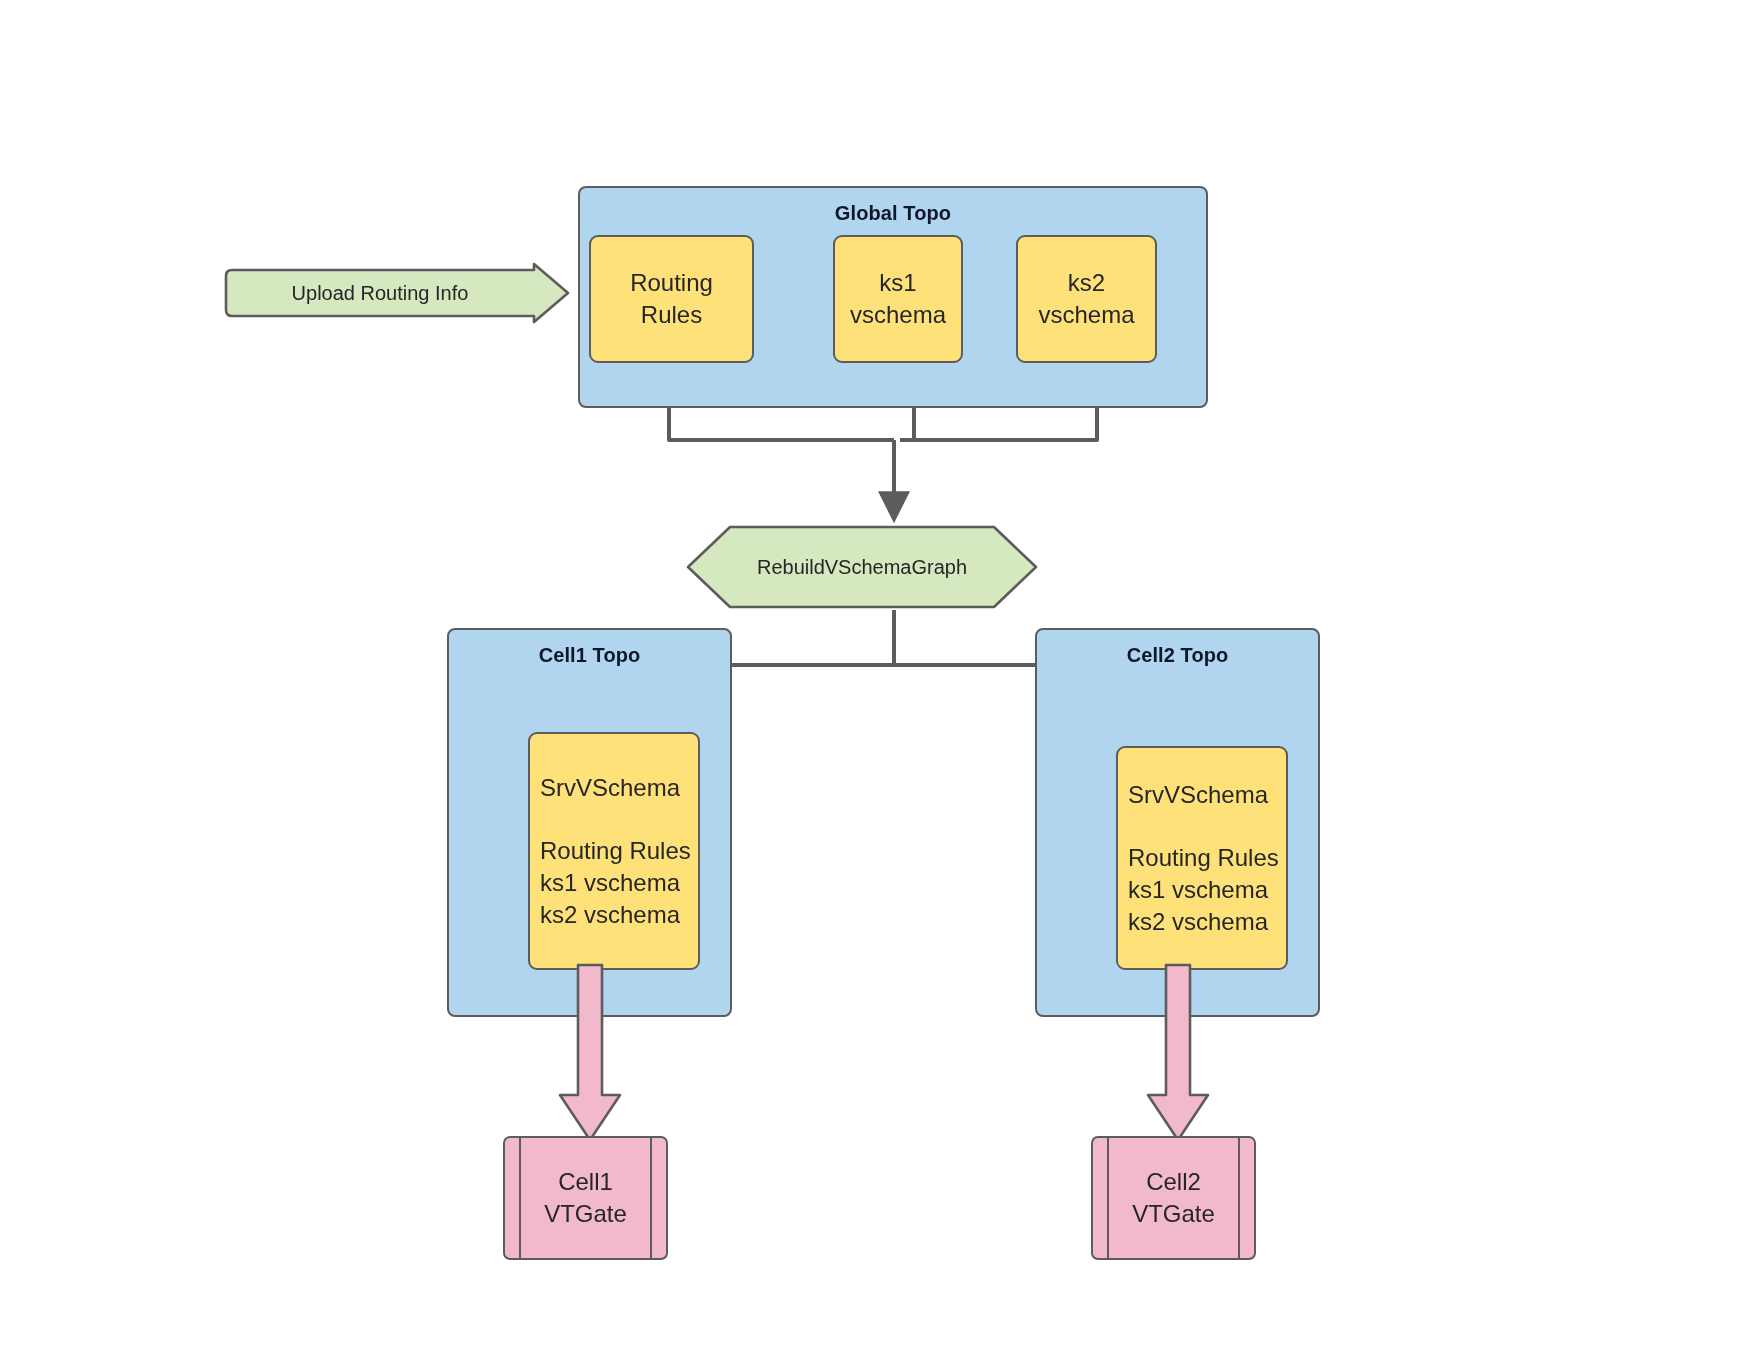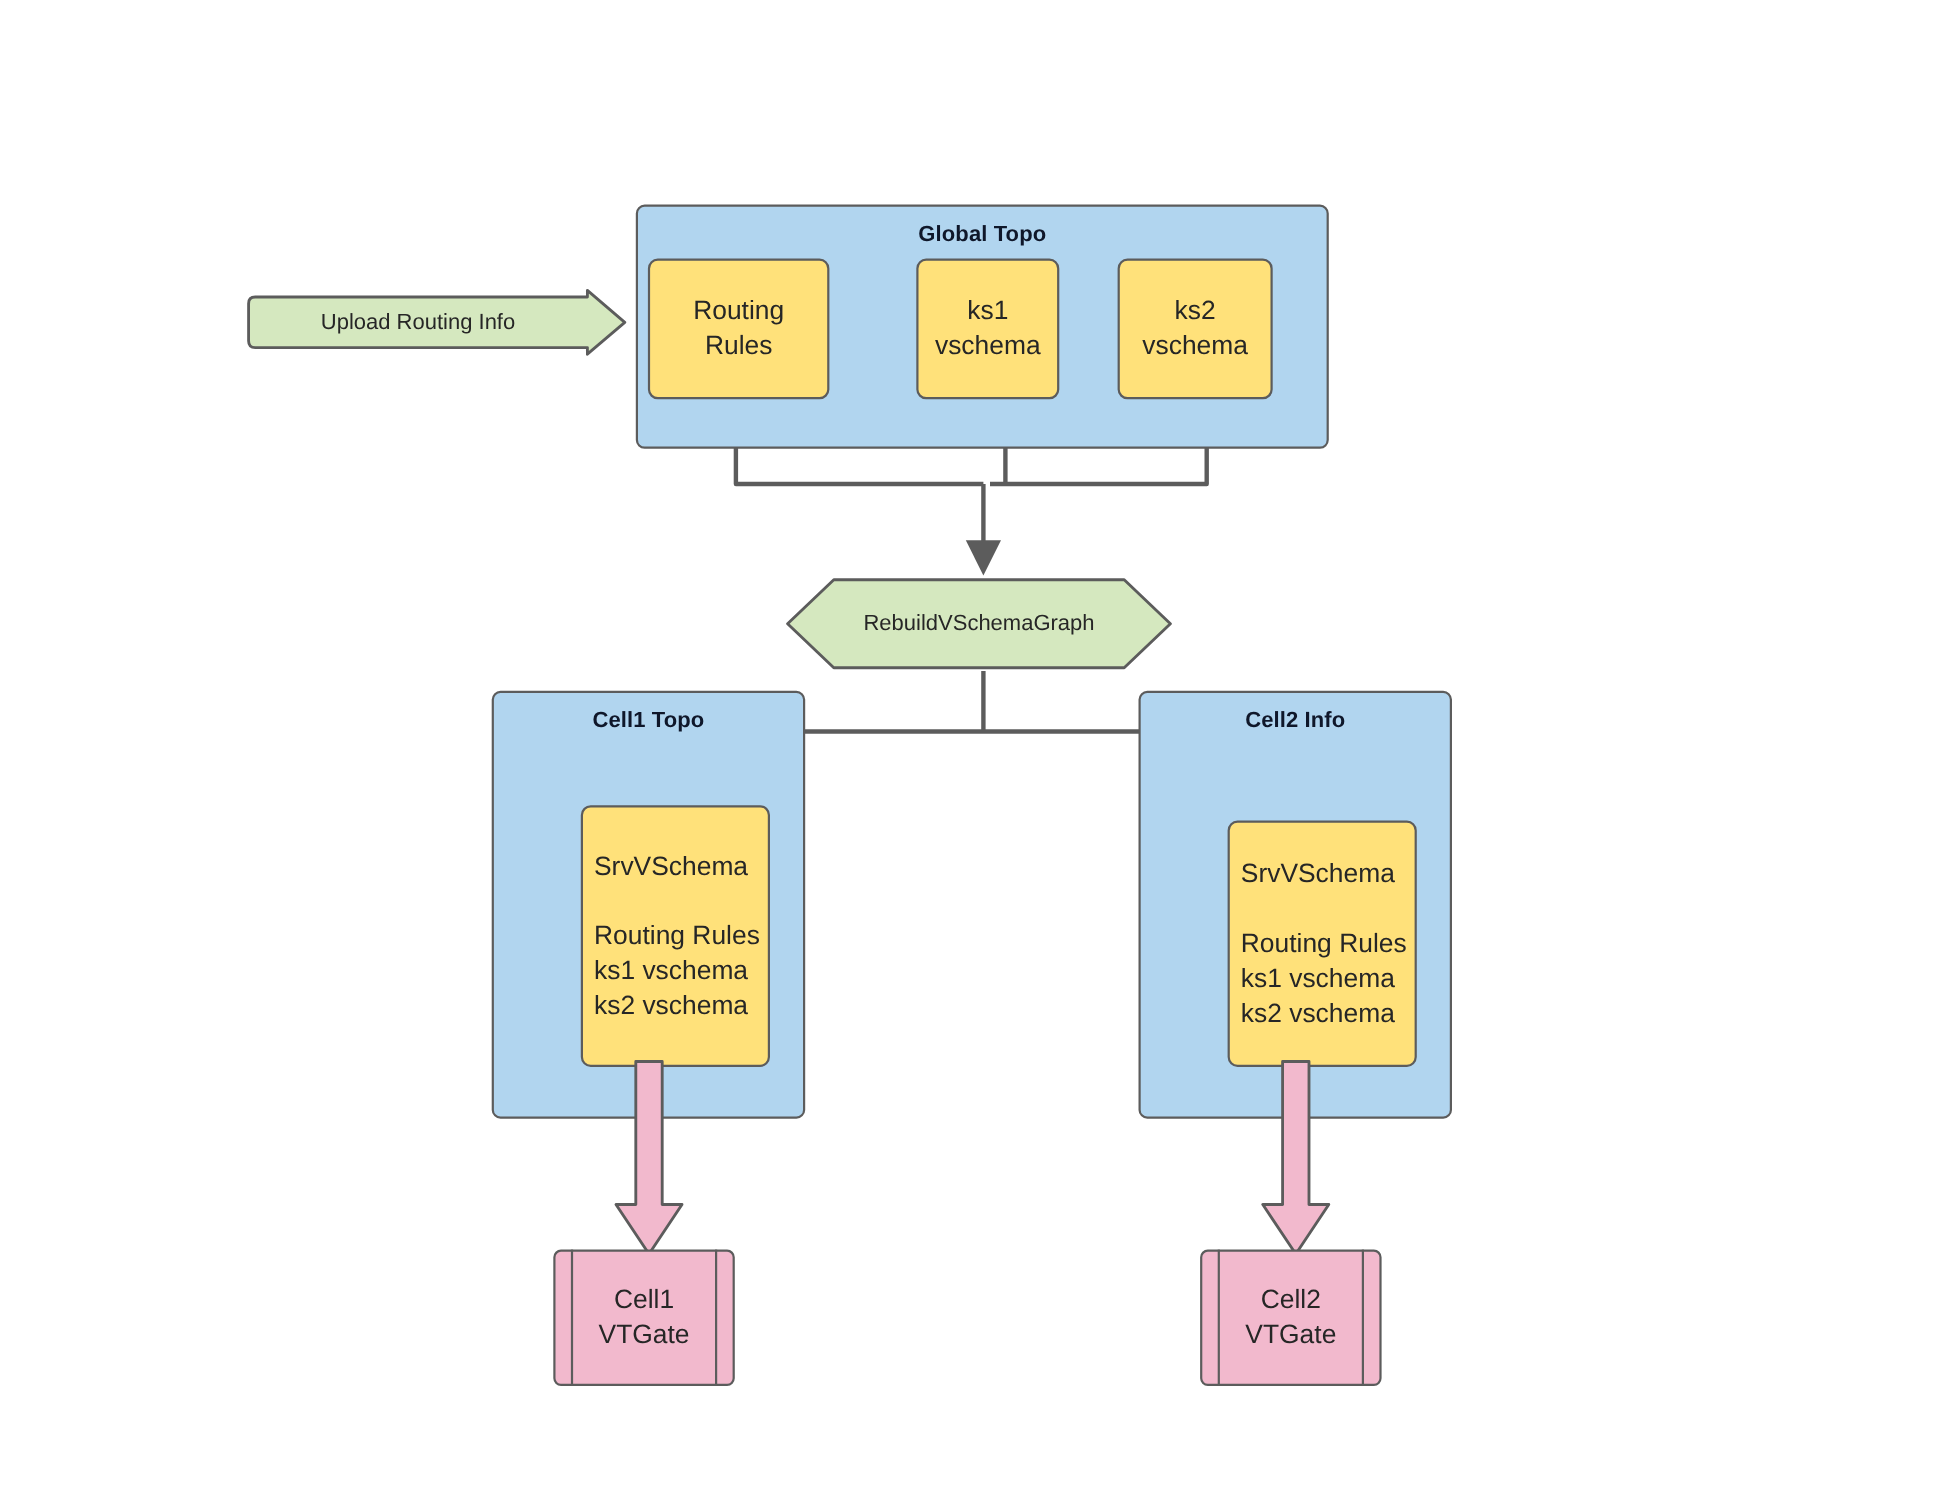--- a/index.html
+++ b/index.html
@@ -175,21 +175,21 @@
     </span>
   </div>
 
   <div class="node ybox" style="left:1016px; top:235px; width:141px; height:128px;">
     <span>
       <span>ks2</span><br>
       <span>vschema</span>
     </span>
   </div>
 
-  <div class="node hex" style="left:714px; top:525px; width:352px; height:84px;">
+  <div class="node hex" style="left:686px; top:525px; width:352px; height:84px;">
     <svg width="352" height="84" viewBox="0 0 352 84">
       <path d="M44,2 L308,2 L350,42 L308,82 L44,82 L2,42 Z" fill="#d5e8bf" stroke="#5c5c5c" stroke-width="2.6" stroke-linejoin="round"></path>
     </svg>
     <span class="hex-label">RebuildVSchemaGraph</span>
   </div>
 
   <div class="node topo" style="left:447px; top:628px; width:285px; height:389px;">
     <span class="topo-title">Cell1 Topo</span>
   </div>
   <div class="node ybox left-align" style="left:504px; top:732px; width:172px; height:238px;">
@@ -208,21 +208,21 @@
   <div class="node proc" style="left:503px; top:1136px; width:165px; height:124px;">
     <span class="bar l"></span>
     <span class="bar r"></span>
     <span class="proc-label">
       <span>Cell1</span><br>
       <span>VTGate</span>
     </span>
   </div>
 
   <div class="node topo" style="left:1035px; top:628px; width:285px; height:389px;">
-    <span class="topo-title">Cell2 Info</span>
+    <span class="topo-title">Cell2 Topo</span>
   </div>
   <div class="node ybox left-align" style="left:1092px; top:746px; width:172px; height:224px;">
     <span>
       <span>SrvVSchema</span><br><br>
       <span>Routing Rules</span><br>
       <span>ks1 vschema</span><br>
       <span>ks2 vschema</span>
     </span>
   </div>
 

